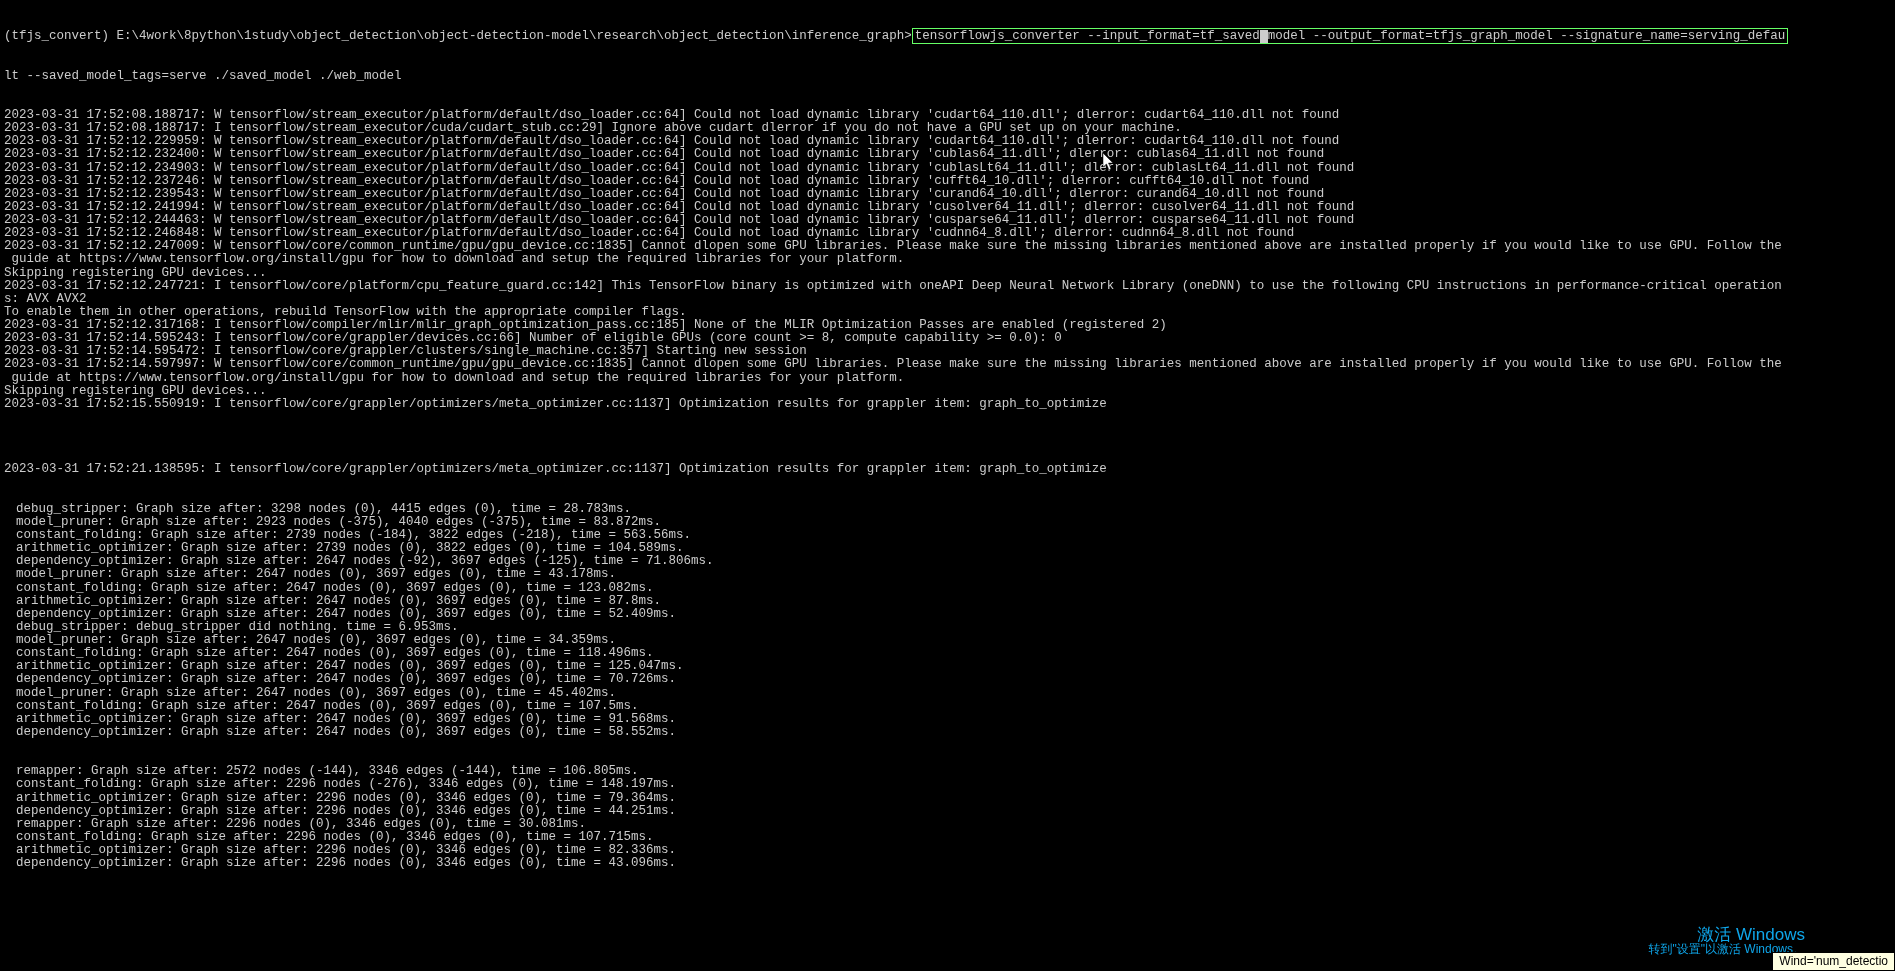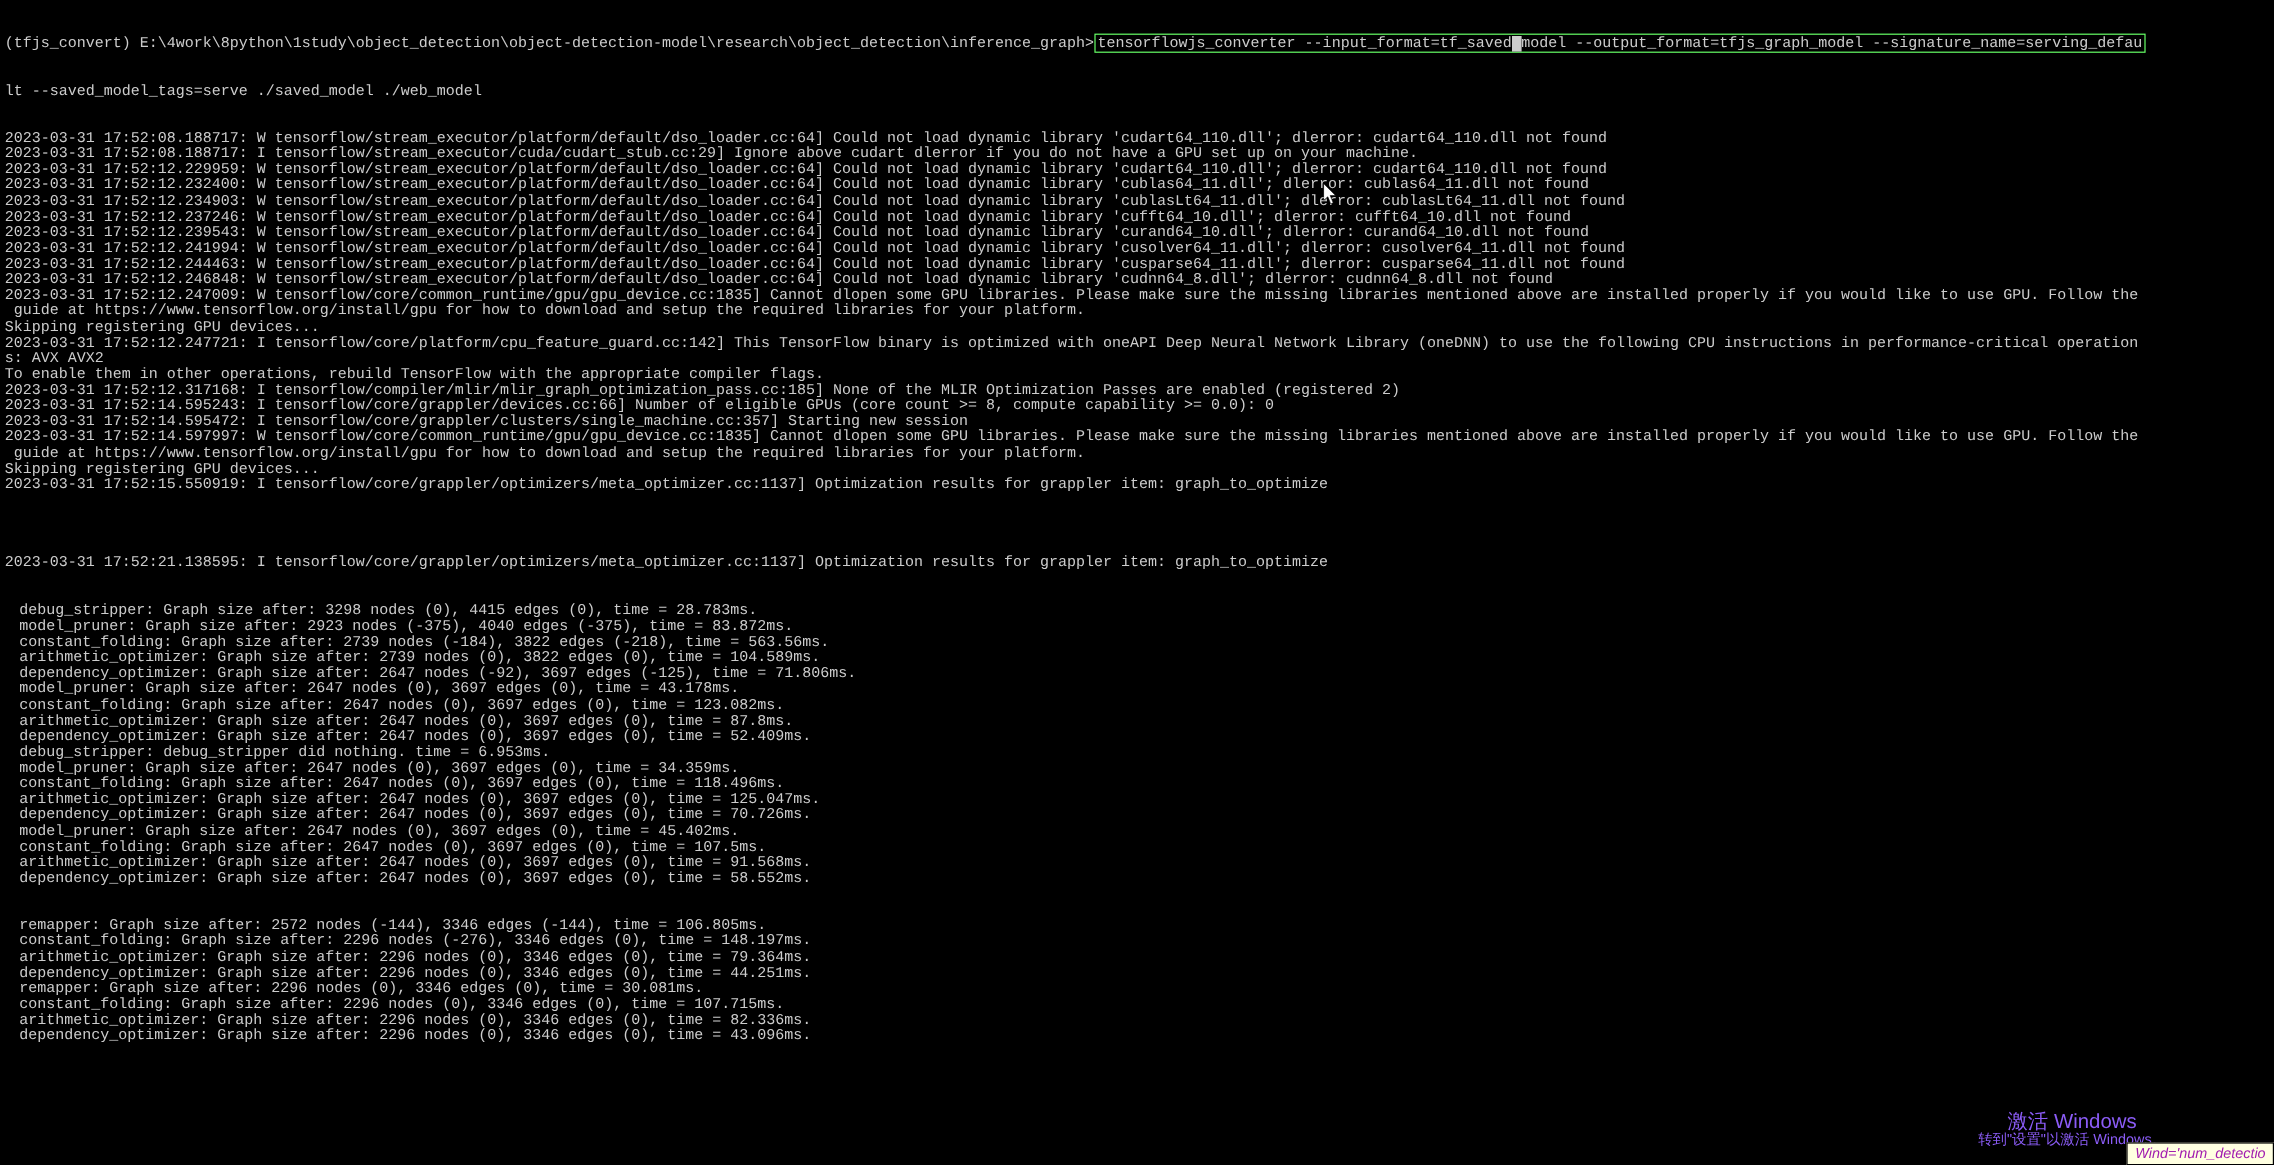--- a/index.html
+++ b/index.html
@@ -43,43 +43,42 @@
       height: 13px;
       vertical-align: text-bottom;
     }
     .ind {
       padding-left: 12px;
     }
     .windows-activate {
       position: absolute;
       right: 90px;
       bottom: 15px;
-      color: #8b5cf6;
+      color: #0ea5e9;
       font-family: 'Segoe UI', 'Microsoft YaHei', sans-serif;
-      text-align: center;
+      text-align: right;
       pointer-events: none;
     }
     .windows-activate .title {
       font-size: 17px;
       font-weight: 300;
     }
     .windows-activate .subtitle {
       font-size: 12px;
     }
     .bottom-tooltip {
       position: absolute;
       right: 0;
       bottom: 0;
       background: #ffffe1;
       border: 1px solid #000;
-      color: #a21caf;
+      color: #000000;
       padding: 2px 6px;
       font-family: 'Segoe UI', sans-serif;
       font-size: 12px;
-      font-style: italic;
     }
     .mouse-cursor {
       position: absolute;
       top: 153px;
       left: 1103px;
       color: #ffffff;
       font-size: 16px;
       pointer-events: none;
     }
   </style>

